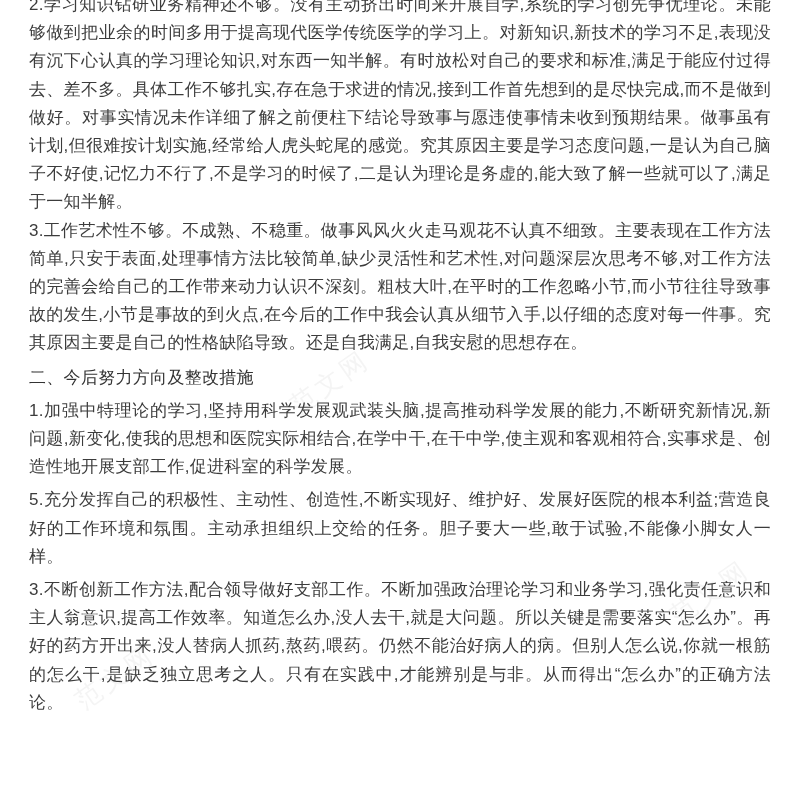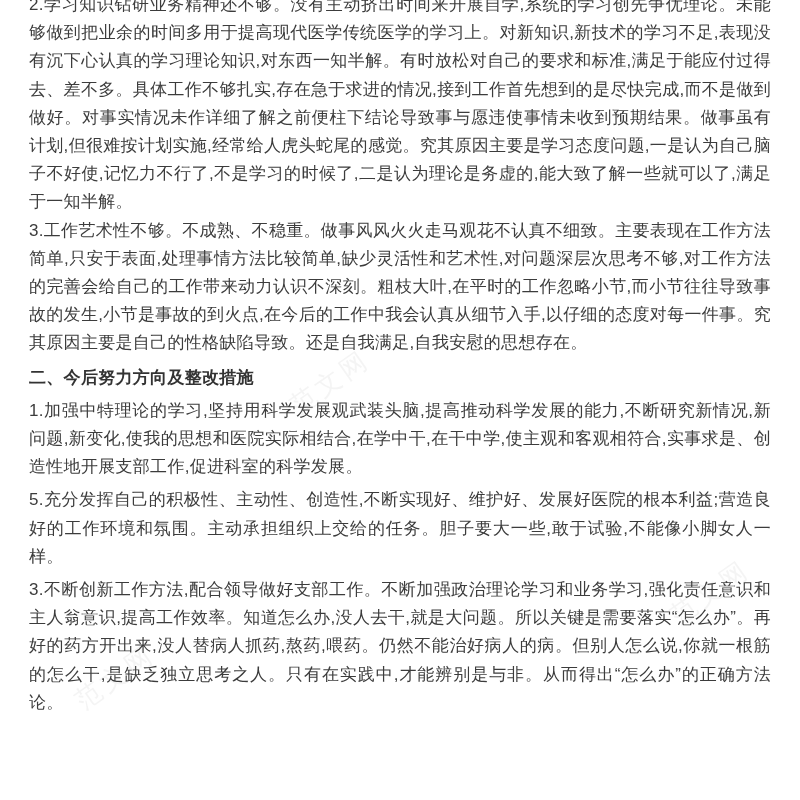--- a/index.html
+++ b/index.html
@@ -27,21 +27,21 @@
   }
   .para {
     margin: 0;
   }
   .para.spaced {
     margin-top: 5px;
   }
   .heading {
     margin: 0;
     margin-top: 6px;
-    font-weight: 700;
+    font-weight: 400;
     font-size: 17px;
     line-height: 28.2px;
     color: #333333;
   }
   .watermark {
     position: absolute;
     color: #9a9a9a;
     opacity: 0.10;
     transform: rotate(-35deg);
     font-size: 26px;

